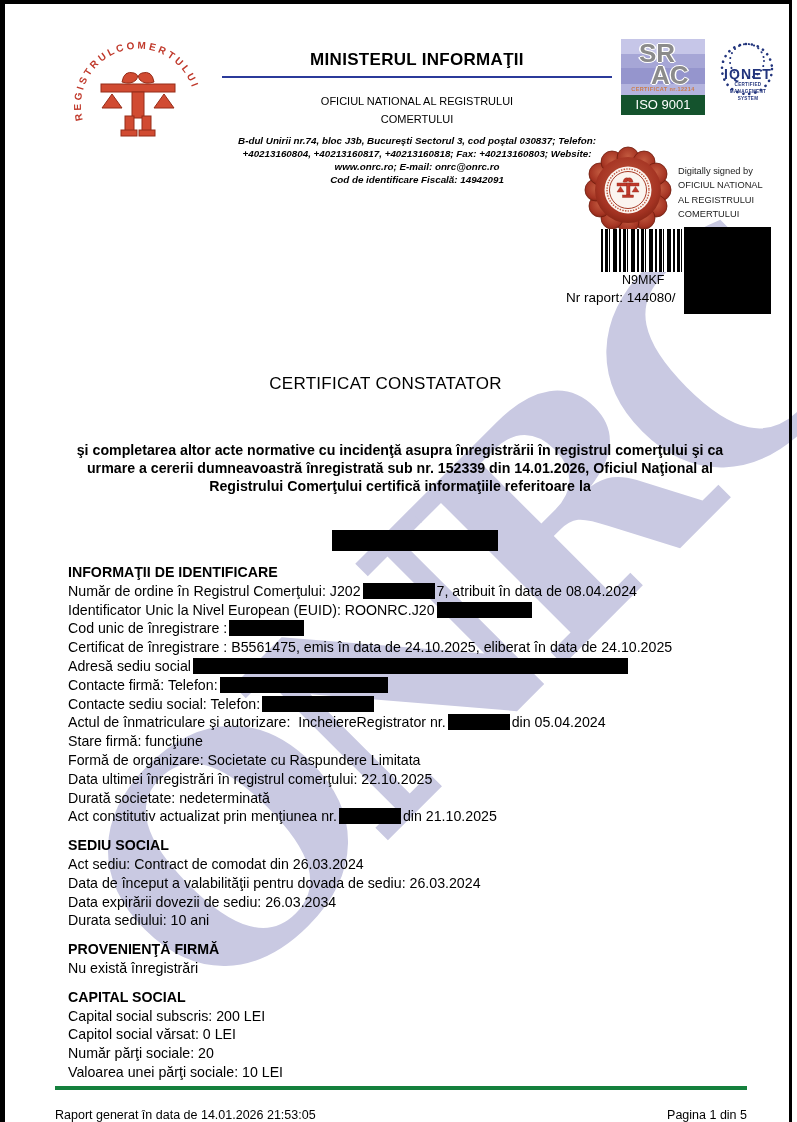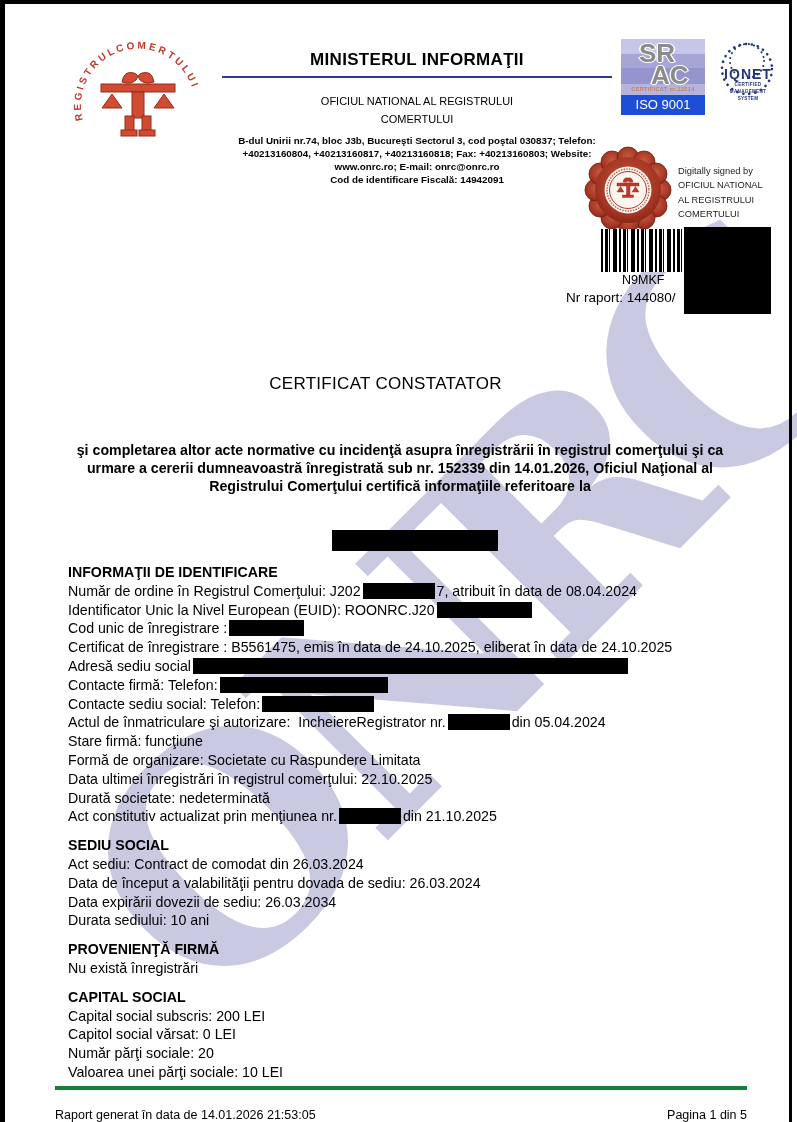--- a/index.html
+++ b/index.html
@@ -13,29 +13,29 @@
   .watermark{position:absolute;left:462px;top:617px;transform:translate(-50%,-50%) rotate(-45deg);
     font-family:"DejaVu Serif",serif;font-weight:bold;font-size:300px;letter-spacing:-0.09em;
     color:#c9c9e2;z-index:0;white-space:nowrap;}
   .content{position:absolute;inset:0;z-index:1;}
   
   .logo{position:absolute;left:72px;top:36px;width:132px;height:132px;}
   .hdr-center{position:absolute;left:222px;top:50px;width:390px;text-align:center;}
   .ministry{font-size:17px;font-weight:bold;letter-spacing:0.3px;}
   .hdr-rule{margin-top:6px;border:0;border-top:2.2px solid #2b3a9a;}
   .office{font-size:11px;font-weight:normal;line-height:1.62;margin-top:15px;}
-  .addr{margin-top:5px;font-size:9.8px;font-weight:bold;line-height:1.34;}
+  .addr{margin-top:5px;font-size:9.8px;font-weight:bold;font-style:italic;line-height:1.34;}
   
   .srac{position:absolute;left:621px;top:39px;width:84px;height:76px;overflow:hidden;}
   .srac .s1{height:15px;background:#c6c6e8;}
   .srac .s2{height:14px;background:#a6a6d6;}
   .srac .s3{height:16px;background:#9595cd;}
   .srac .s4{height:11px;background:#b4b4de;color:#cd7c4a;font-size:5.5px;font-weight:bold;
     text-align:center;line-height:11px;letter-spacing:0.4px;}
-  .srac .s5{height:20px;background:#1d4ed8;color:#fff;font-size:13px;text-align:center;line-height:20px;}
+  .srac .s5{height:20px;background:#14532d;color:#fff;font-size:13px;text-align:center;line-height:20px;}
   .srac .big{position:absolute;font-weight:bold;font-size:26px;color:#8b8b8b;line-height:1;
     text-shadow:-1.4px 0 #fff,1.4px 0 #fff,0 -1.4px #fff,0 1.4px #fff;}
   .srac .sr{left:18px;top:1px;}
   .srac .ac{left:30px;top:23px;}
   .iqnet{position:absolute;left:709px;top:39px;width:78px;height:76px;text-align:center;}
   .iqnet .nm{font-size:14px;font-weight:bold;color:#23357d;letter-spacing:1px;margin-top:27px;}
   .iqnet .sub{font-size:4.6px;font-weight:bold;color:#23357d;line-height:1.5;letter-spacing:0.3px;}
   .iqnet svg{position:absolute;left:0;top:0;}
   
   .seal{position:absolute;left:583px;top:146px;width:90px;height:88px;}

